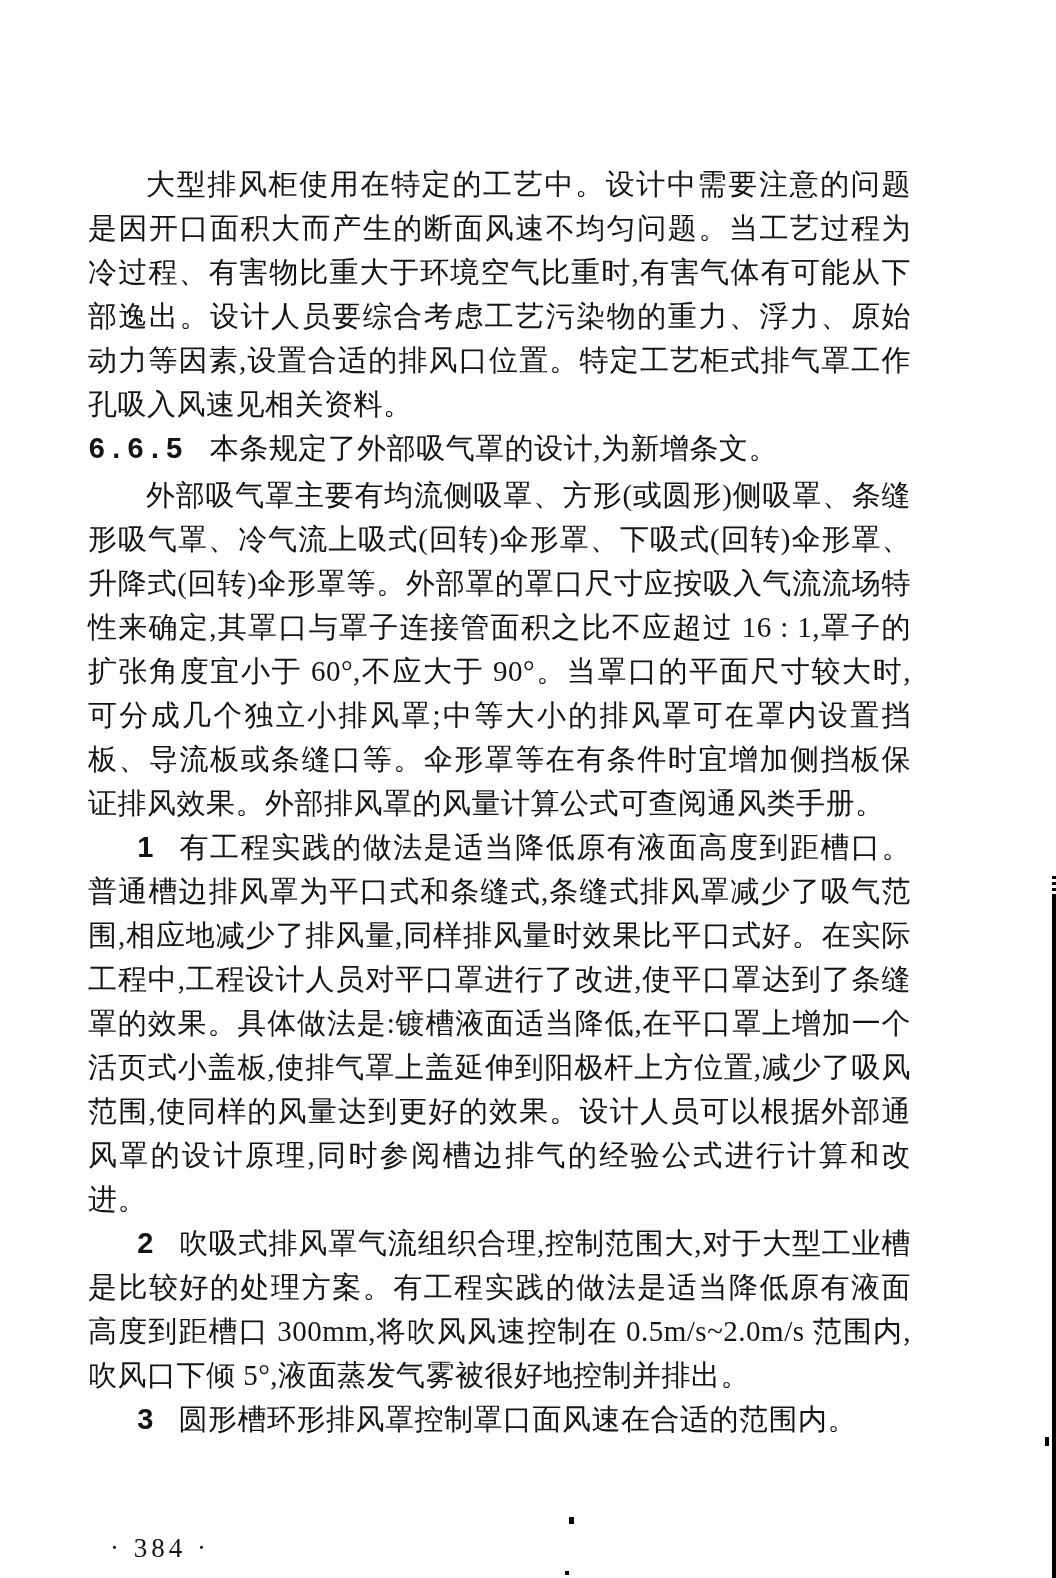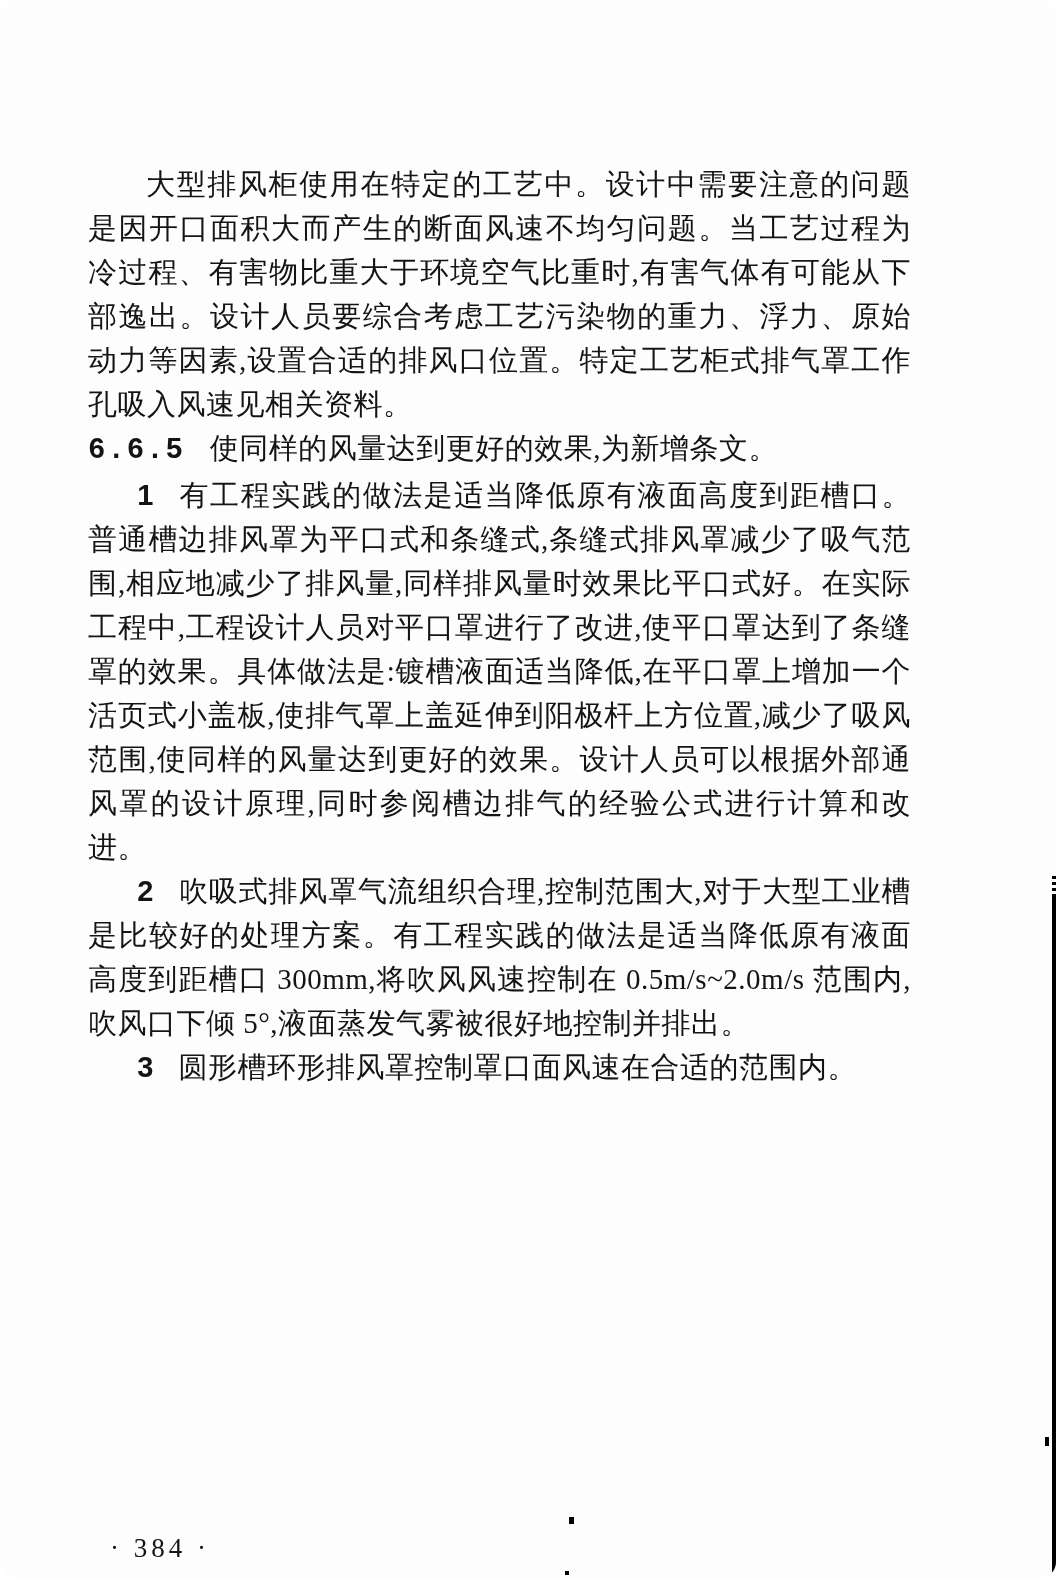--- a/index.html
+++ b/index.html
@@ -8,21 +8,20 @@
     background: #ffffff;
   }
   .page {
     position: relative;
     width: 1056px;
     height: 1578px;
     background: #fdfdfd;
     overflow: hidden;
     font-family: "Liberation Serif", "DejaVu Serif", serif;
     color: #141414;
-    border-radius: 16px;
   }
   .text-block {
     position: absolute;
     left: 88px;
     top: 162px;
     width: 823px;
     font-size: 29px;
     line-height: 44px;
     text-align: justify;
     text-justify: inter-ideograph;
@@ -105,22 +104,23 @@
 </style>
 </head>
 <body>
 
 <div class="page">
 
   <div class="text-block">
 
     <p class="para indent">大型排风柜使用在特定的工艺中。设计中需要注意的问题是因开口面积大而产生的断面风速不均匀问题。当工艺过程为冷过程、有害物比重大于环境空气比重时,有害气体有可能从下部逸出。设计人员要综合考虑工艺污染物的重力、浮力、原始动力等因素,设置合适的排风口位置。特定工艺柜式排气罩工作孔吸入风速见相关资料。</p>
 
-    <p class="para heading"><b class="secnum">6.6.5</b><span>使同样的风量达到更好的效果,为新增条文。</span></p>
+    <p class="para heading"><b class="secnum">6.6.5</b><span>本条规定了外部吸气罩的设计,为新增条文。</span></p>
 
+    <p class="para indent">外部吸气罩主要有均流侧吸罩、方形(或圆形)侧吸罩、条缝形吸气罩、冷气流上吸式(回转)伞形罩、下吸式(回转)伞形罩、升降式(回转)伞形罩等。外部罩的罩口尺寸应按吸入气流流场特性来确定,其罩口与罩子连接管面积之比不应超过 16 : 1,罩子的扩张角度宜小于 60°,不应大于 90°。当罩口的平面尺寸较大时,可分成几个独立小排风罩;中等大小的排风罩可在罩内设置挡板、导流板或条缝口等。伞形罩等在有条件时宜增加侧挡板保证排风效果。外部排风罩的风量计算公式可查阅通风类手册。</p>
 
 
     <p class="para item"><b class="itemnum">1</b><span>有工程实践的做法是适当降低原有液面高度到距槽口。普通槽边排风罩为平口式和条缝式,条缝式排风罩减少了吸气范围,相应地减少了排风量,同样排风量时效果比平口式好。在实际工程中,工程设计人员对平口罩进行了改进,使平口罩达到了条缝罩的效果。具体做法是:镀槽液面适当降低,在平口罩上增加一个活页式小盖板,使排气罩上盖延伸到阳极杆上方位置,减少了吸风范围,使同样的风量达到更好的效果。设计人员可以根据外部通风罩的设计原理,同时参阅槽边排气的经验公式进行计算和改进。</span></p>
 
     <p class="para item"><b class="itemnum">2</b><span>吹吸式排风罩气流组织合理,控制范围大,对于大型工业槽是比较好的处理方案。有工程实践的做法是适当降低原有液面高度到距槽口 300mm,将吹风风速控制在 0.5m/s~2.0m/s 范围内,吹风口下倾 5°,液面蒸发气雾被很好地控制并排出。</span></p>
 
     <p class="para item"><b class="itemnum">3</b><span>圆形槽环形排风罩控制罩口面风速在合适的范围内。</span></p>
 
   </div>
 

